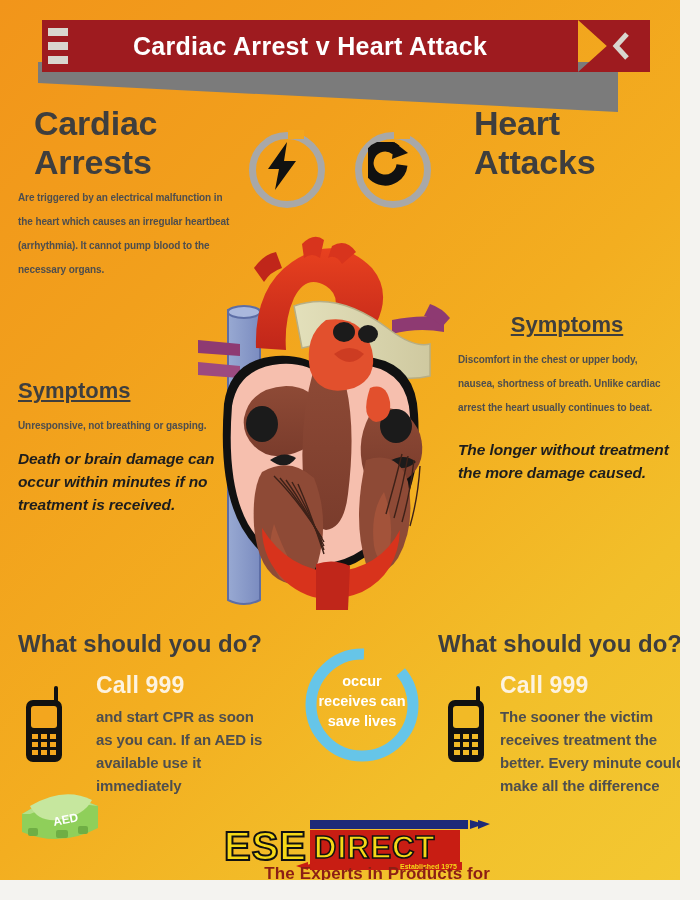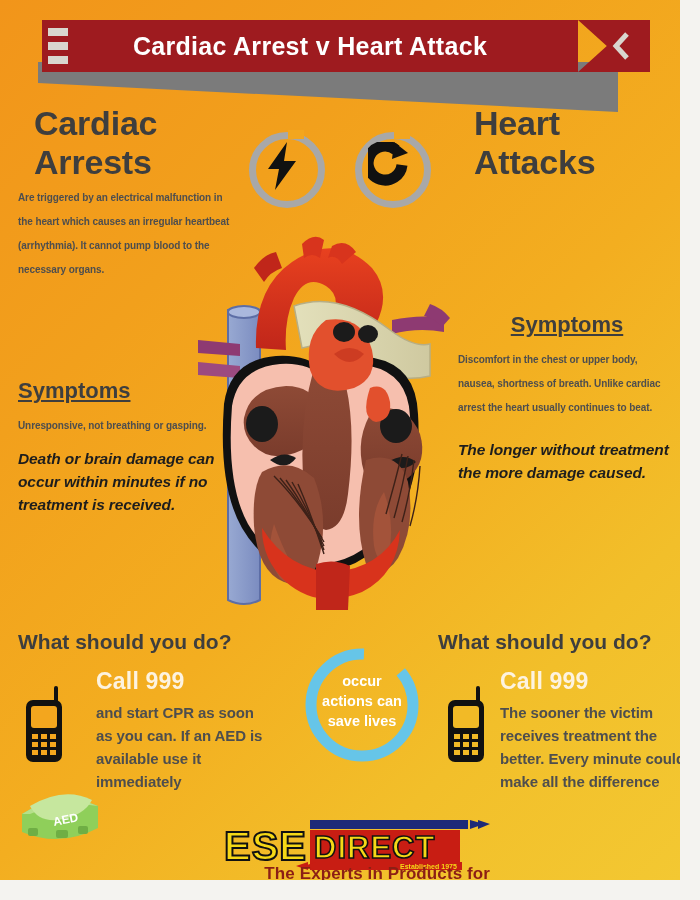--- a/index.html
+++ b/index.html
@@ -112,21 +112,21 @@
   #circ{left:368px;top:142px;width:40px;height:46px;}
 
   
   #heart{position:absolute;left:178px;top:228px;width:290px;height:382px;}
 
   
   .do-left{position:absolute;left:18px;top:630px;width:250px;}
   .do-right{position:absolute;left:438px;top:630px;width:250px;}
   h3.doq{
     margin:0 0 14px 0;
-    font-size:21px;font-weight:bold;color:#3e3e3e;
+    font-size:24px;font-weight:bold;color:#3e3e3e;
   }
   .call{
     font-size:23px;font-weight:bold;color:#fdf3e0;
     margin:0 0 6px 0;letter-spacing:0.2px;
   }
   .do-body{
     font-size:15px;line-height:23px;
     color:#4e4e4e;font-weight:bold;letter-spacing:-0.1px;
   }
   #phone-left{position:absolute;left:24px;top:686px;width:42px;height:78px;}
@@ -363,21 +363,21 @@
       </svg>
     </div>
 
     <div id="savering">
       <svg viewBox="0 0 120 120" width="120" height="120">
         <circle cx="60" cy="60" r="51" fill="none" stroke="#66c5e8" stroke-width="11" stroke-dasharray="278 42" stroke-dashoffset="-44" transform="rotate(-90 60 60)"></circle>
       </svg>
     </div>
     <div class="save-txt">
       <div>occur</div>
-      <div>actions can</div>
+      <div>receives can</div>
       <div>save lives</div>
     </div>
 
     <div id="logo">
       <svg viewBox="0 0 268 62" width="268" height="62">
         <rect x="88" y="2" width="158" height="9" fill="#1d2a78"></rect>
         <polygon points="248,2 262,6 248,11" fill="#1d2a78"></polygon>
         <polygon points="256,2 268,6 256,11" fill="#1d2a78"></polygon>
         <rect x="88" y="12" width="150" height="32" fill="#c81d13"></rect>
         <rect x="88" y="44" width="152" height="8" fill="#c81d13"></rect>

